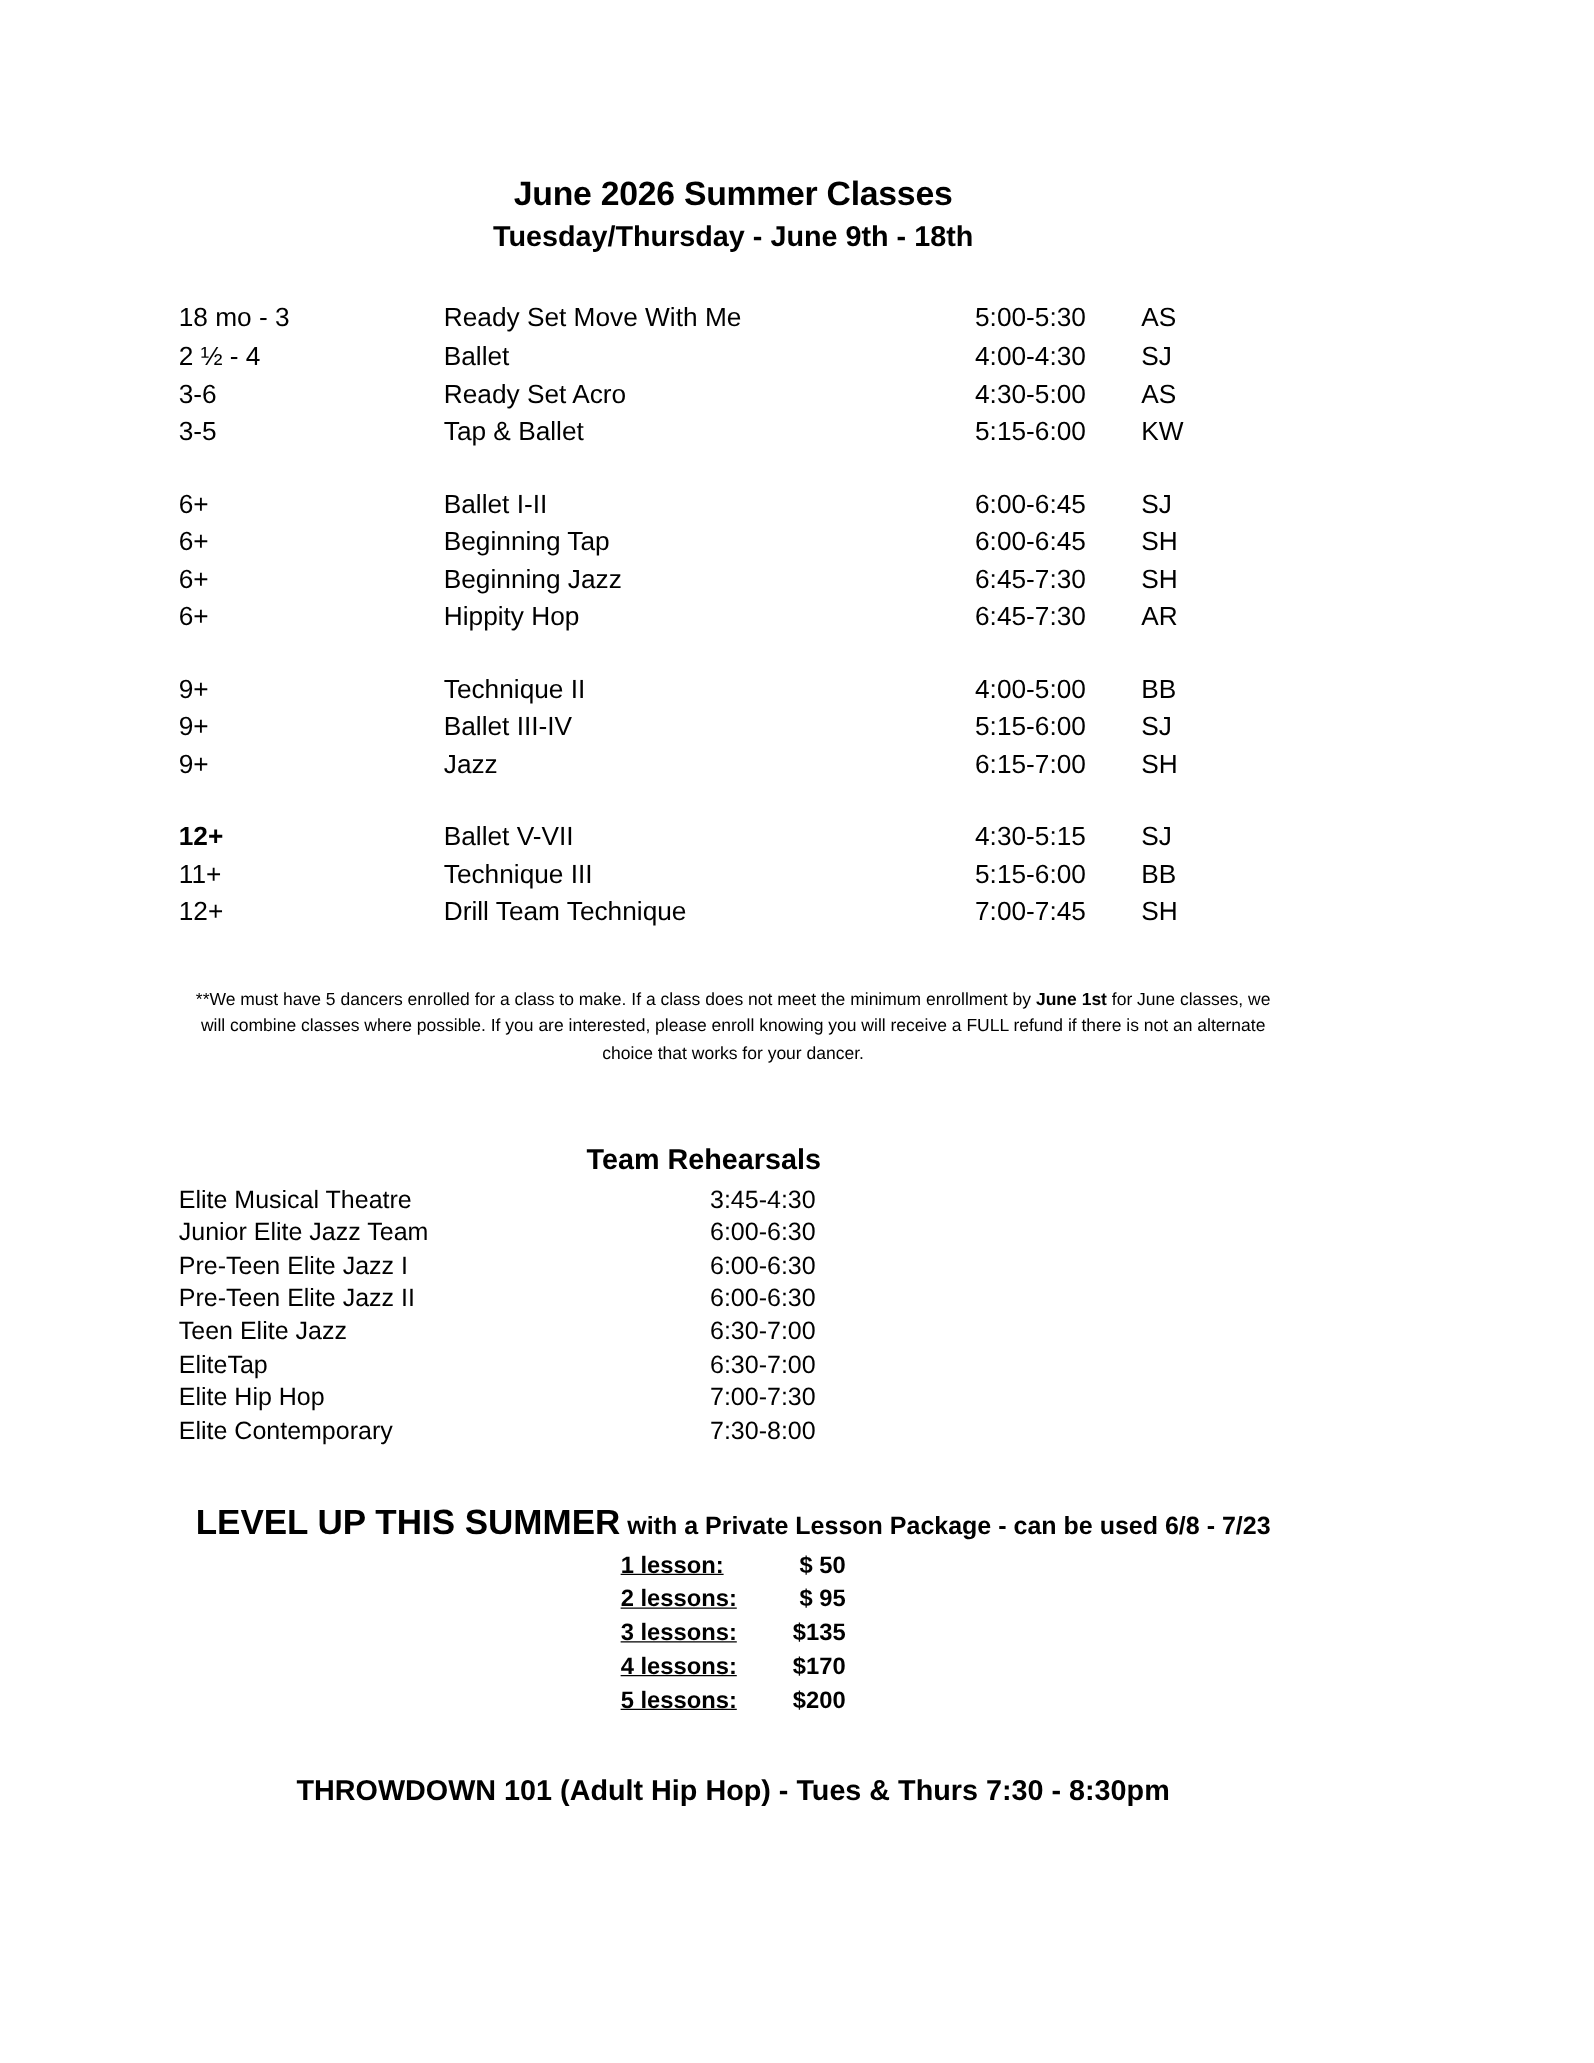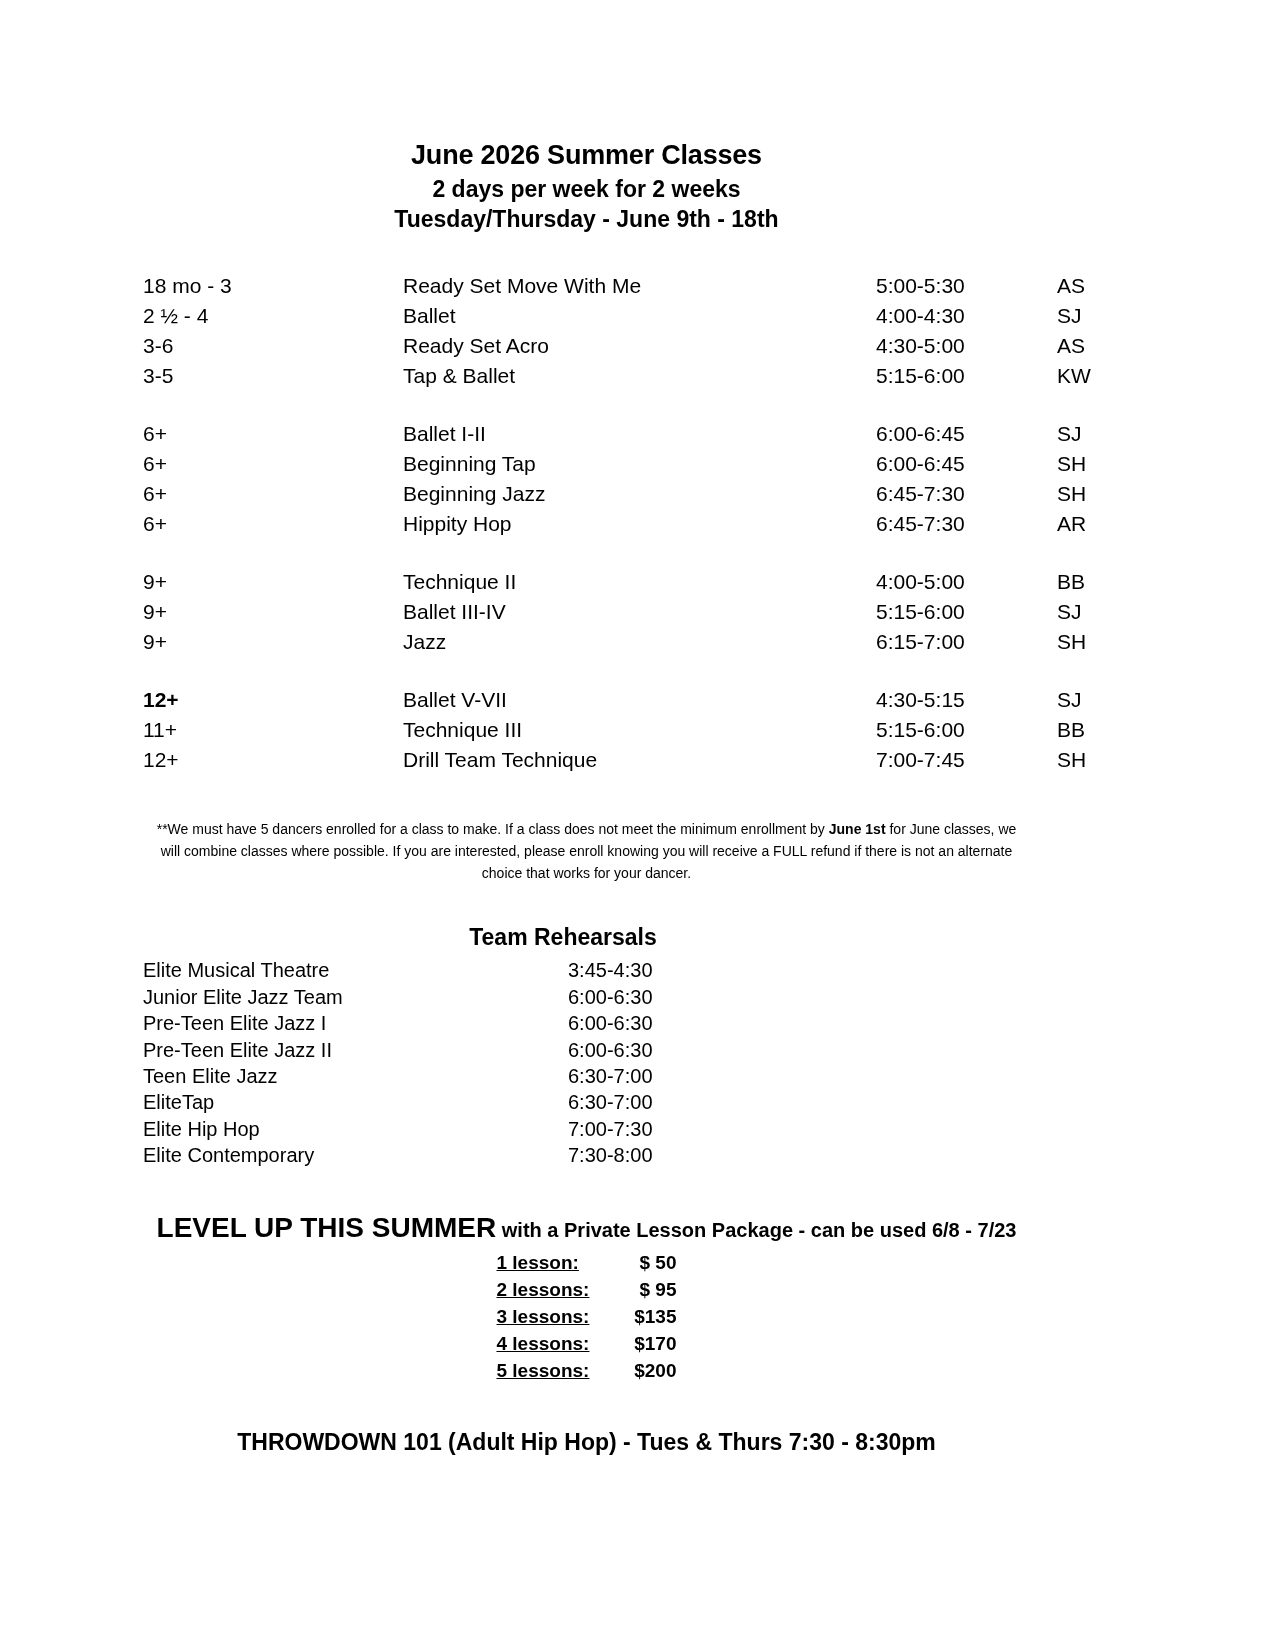--- a/index.html
+++ b/index.html
@@ -45,41 +45,40 @@
   }
   .class-group { }
   .class-group + .class-group { margin-top: 28px; }
 
   .class-row {
     display: flex;
     align-items: baseline;
     font-size: 21px;
     line-height: 1.43;
     white-space: nowrap;
-    gap: 48px;
   }
   .col-age    { width: 212px; flex: 0 0 212px; }
   .col-name   { width: 425px; flex: 0 0 425px; }
   .col-time   { width: 133px; flex: 0 0 133px; text-align: left; }
   .col-inst   { width: 60px;  flex: 0 0 60px; text-align: left; }
   .bold { font-weight: bold; }
 
   
   .disclaimer {
     margin-top: 44px;
     padding-left: 148px;
     padding-right: 148px;
     font-size: 14px;
     line-height: 1.55;
     text-align: center;
   }
 
   
   .rehearsals-wrap {
-    margin-top: 40px;
+    margin-top: 60px;
     padding-left: 143px;
     padding-right: 143px;
   }
   .rehearsals-title {
     font-size: 23px;
     font-weight: bold;
     text-align: center;
     width: 840px;
     margin-left: 0;
     margin-bottom: 6px;
@@ -133,21 +132,20 @@
     white-space: nowrap;
   }
 </style>
 </head>
 <body>
 
 <div class="page">
 
   <div class="header">
     <div class="line title-main">June 2026 Summer Classes</div>
-    <div class="line title-sub1">2 days per week for 2 weeks</div>
     <div class="line title-sub2">Tuesday/Thursday - June 9th - 18th</div>
   </div>
 
   <div class="schedule" id="schedule-root">
       <div class="class-group">
         <div class="class-row">
           <span class="col-age">18 mo - 3</span>
           <span class="col-name">Ready Set Move With Me</span>
           <span class="col-time">5:00-5:30</span>
           <span class="col-inst">AS</span>

